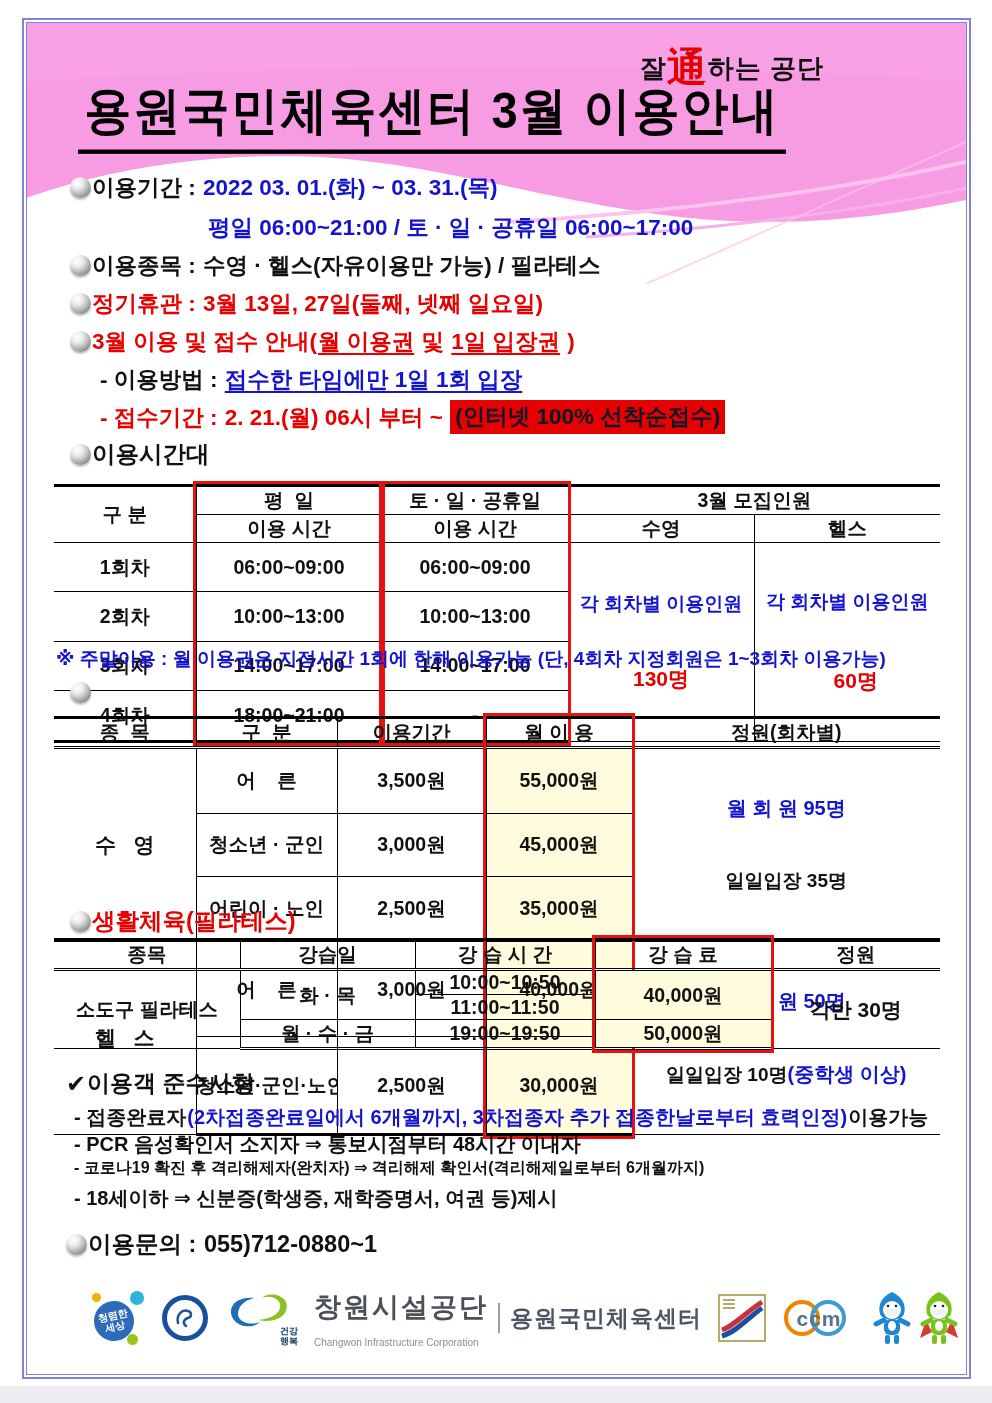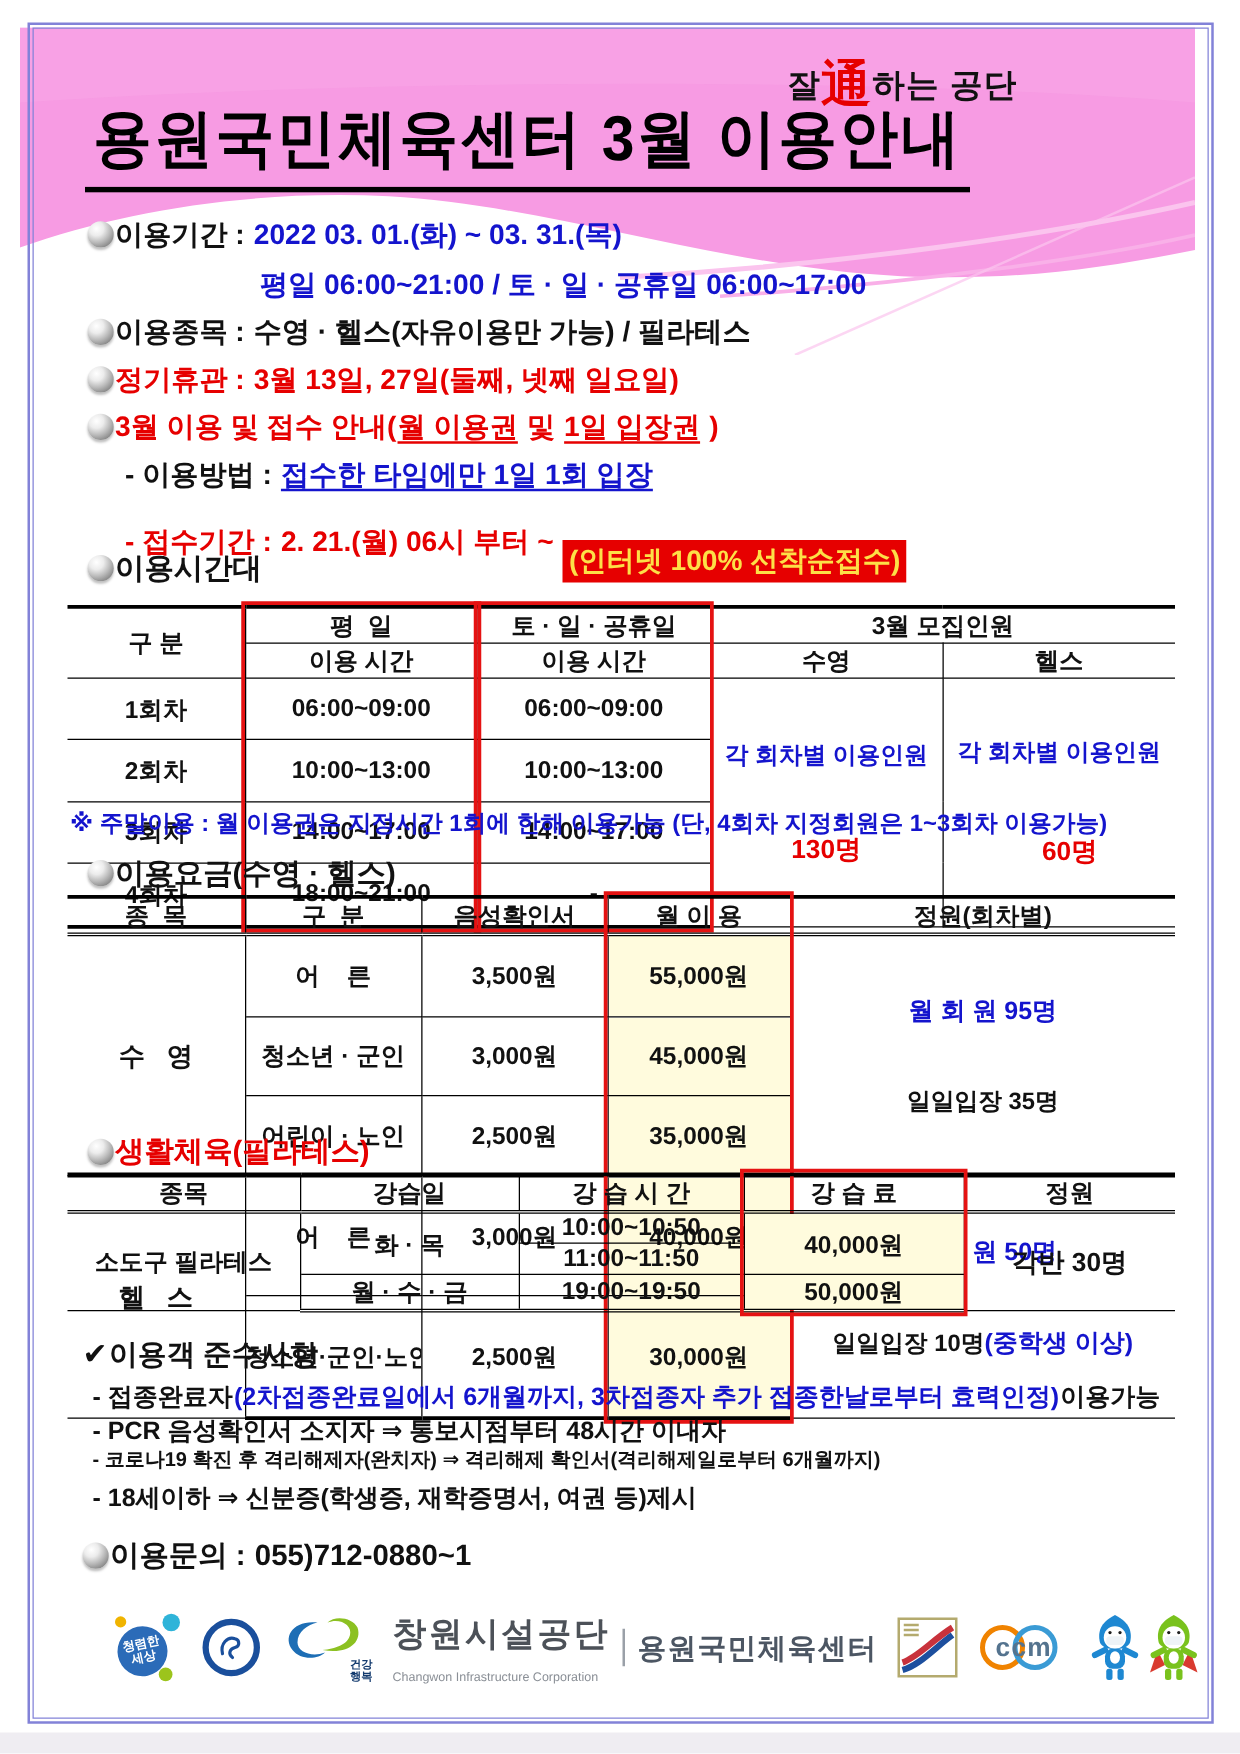--- a/index.html
+++ b/index.html
@@ -6,35 +6,35 @@
   html,body { background:#ffffff; }
   body { font-family:"Liberation Sans","DejaVu Sans",sans-serif; }
   .page { position:relative; width:992px; height:1403px; background:#ffffff; overflow:hidden; margin:0 auto; }
 
   
   .frame { position:absolute; left:22px; top:18px; right:21px; bottom:24px; border:2px solid #8282d8; pointer-events:none; }
   .frame::after { content:""; position:absolute; inset:2px; border:1px solid #8282d8; }
   .bottom-strip { position:absolute; left:0; right:0; top:1386px; bottom:0; background:#efedf2; }
 
   
-  .banner { position:absolute; left:16px; top:22px; width:812px; height:262px; }
+  .banner { position:absolute; left:26px; top:22px; width:812px; height:262px; }
   .banner svg { position:absolute; inset:0; }
   .slogan { position:absolute; top:18px; right:14px; font-size:26px; font-weight:800; color:#111; letter-spacing:1px; white-space:pre; }
   .slogan .tong { color:#e60000; font-size:40px; font-weight:800; vertical-align:-4px; }
   .main-title { position:absolute; top:58px; left:0; width:100%; text-align:center; }
   .main-title span { display:inline-block; font-size:47px; font-weight:900; color:#000; letter-spacing:2px; border-bottom:4px solid #000; padding:0 6px 4px 6px; white-space:pre; transform:scaleY(1.08); }
 
   
   .line { position:absolute; display:flex; align-items:center; gap:1px; font-size:22.5px; font-weight:700; color:#111; white-space:pre; }
   .pearl { width:21px; height:21px; border-radius:50%; flex:none;
            background:radial-gradient(circle at 34% 28%, #ffffff 0%, #ececec 28%, #b9b9b9 55%, #8a8a8a 78%, #707070 100%);
            box-shadow:0 2px 2px rgba(0,0,0,.25); }
   .blue { color:#1414cd; } .red { color:#e60000; }
   .ul { text-decoration:underline; text-underline-offset:4px; }
-  .badge-red { background:#e60000; color:#fde047; padding:1px 5px 2px 5px;margin-top:32px; }
+  .badge-red { background:#e60000; color:#0f172a; padding:1px 5px 2px 5px; }
   .check { font-size:24px; font-weight:900; }
 
   
   .tblwrap { position:absolute; left:54px; width:886px; }
   table.tbl { border-collapse:collapse; width:886px; table-layout:fixed; text-align:center; }
   table.tbl td { border:1px solid #000; font-weight:700; font-size:19.5px; color:#111; white-space:pre; overflow:hidden; vertical-align:middle; padding:0; }
   td.no-l { border-left:none !important; } td.no-r { border-right:none !important; }
   tr.top td { border-top:3px solid #000; }
   tr.botS td, td.botS { border-bottom:3px solid #000; }
   tr.botD td, td.botD { border-bottom:3px double #000; }
@@ -173,37 +173,36 @@
     </tbody>
       </table>
     <div class="redbox" style="left:139px; top:-3px; bottom:-3px; width:192px;"></div>
     <div class="redbox" style="left:325px; top:-3px; bottom:-3px; width:192px;"></div>
   </div>
 
   <div class="footnote" style="top:646px;">※ 주말이용 : 월 이용권은 지정시간 1회에 한해 이용가능 (단, 4회차 지정회원은 1~3회차 이용가능)</div>
 
   <div class="line" style="left:70px; top:682px; font-size:23.5px;">
     <span class="pearl"></span>
-    <span>이용요금(수영 · 헬스)</span>
   </div>
 
   <div class="tblwrap" style="top:716px;">
     <table class="tbl">
       <colgroup>
           <col style="width:142px">
           <col style="width:141px">
           <col style="width:149px">
           <col style="width:146px">
           <col style="width:308px">
         </colgroup>
       <tbody>
           <tr class="top hdrD" style="height:28px;">
         <td class="no-l">종  목</td>
         <td>구  분</td>
-        <td>음성확인서</td>
+        <td>이용기간</td>
         <td>월 이 용</td>
         <td class="no-r">정원(회차별)</td>
       </tr>
       <tr style="height:26px;">
         <td class="no-l" rowspan="3" style="font-size:21px;">수   영</td>
         <td>어    른</td>
         <td>3,500원</td>
         <td class="yellow">55,000원</td>
         <td class="no-r" rowspan="3">
           <div class="q-main">월 회 원 95명</div>

